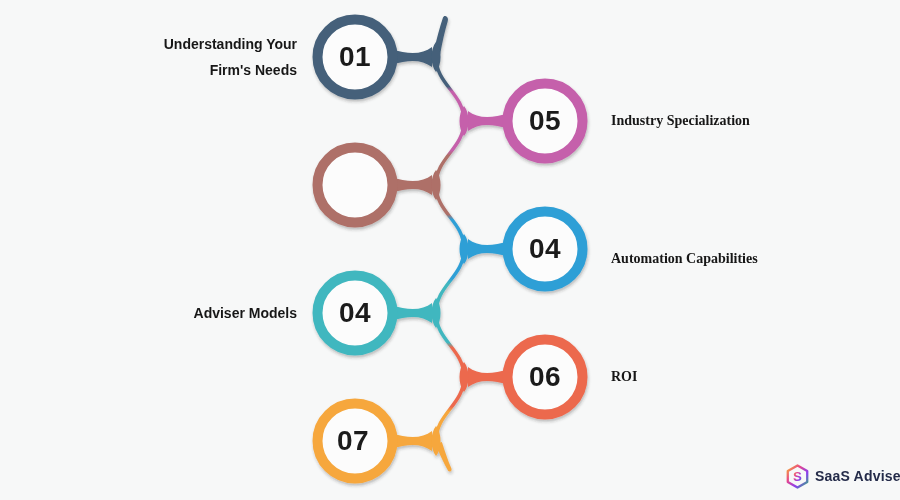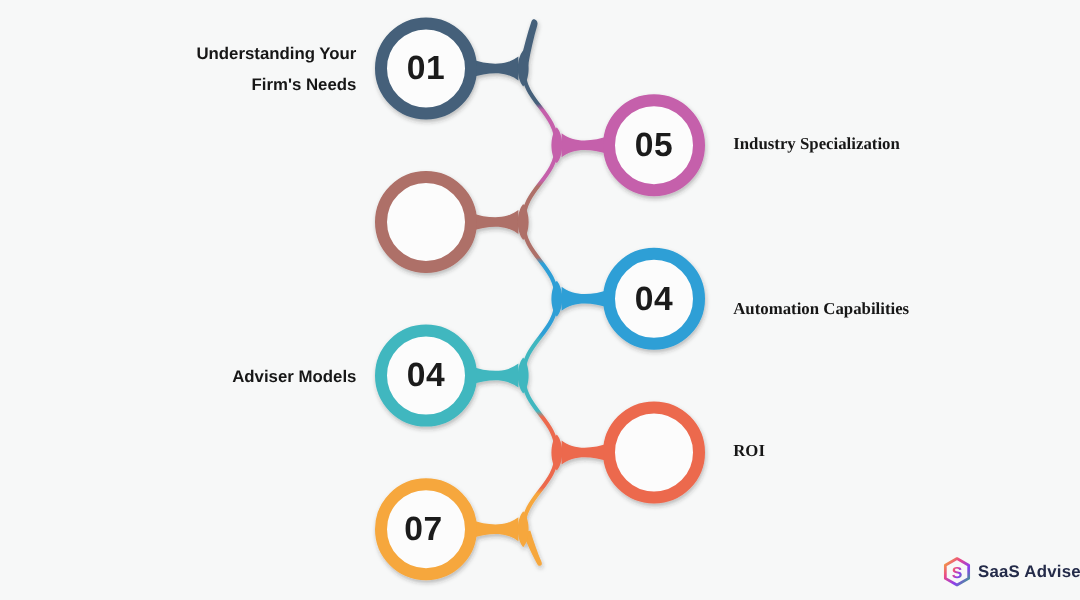--- a/index.html
+++ b/index.html
@@ -92,20 +92,21 @@
         <circle cx="355" cy="313" r="37.5" fill="#fcfcfc" stroke="#41B7BF" stroke-width="10"></circle>
         <circle cx="545" cy="377" r="37.5" fill="#fcfcfc" stroke="#EC694E" stroke-width="10"></circle>
         <circle cx="355" cy="441" r="37.5" fill="#fcfcfc" stroke="#F6A73C" stroke-width="10"></circle>
       </g>
     </svg>
 
   <div class="num" style="left:315px;top:37px">01</div>
   <div class="num" style="left:505px;top:101px">05</div>
   <div class="num" style="left:505px;top:229px">04</div>
   <div class="num" style="left:315px;top:293px">04</div>
+  <div class="num" style="left:505px;top:357px">06</div>
   <div class="num" style="left:313px;top:421px">07</div>
 
   <div class="lbl lbl-left" style="top:25px">
     <span>Understanding Your</span>
     <span>Firm's Needs</span>
   </div>
   <div class="lbl lbl-right" style="top:89px">
     <span>Industry Specialization</span>
     <span></span>
   </div>

